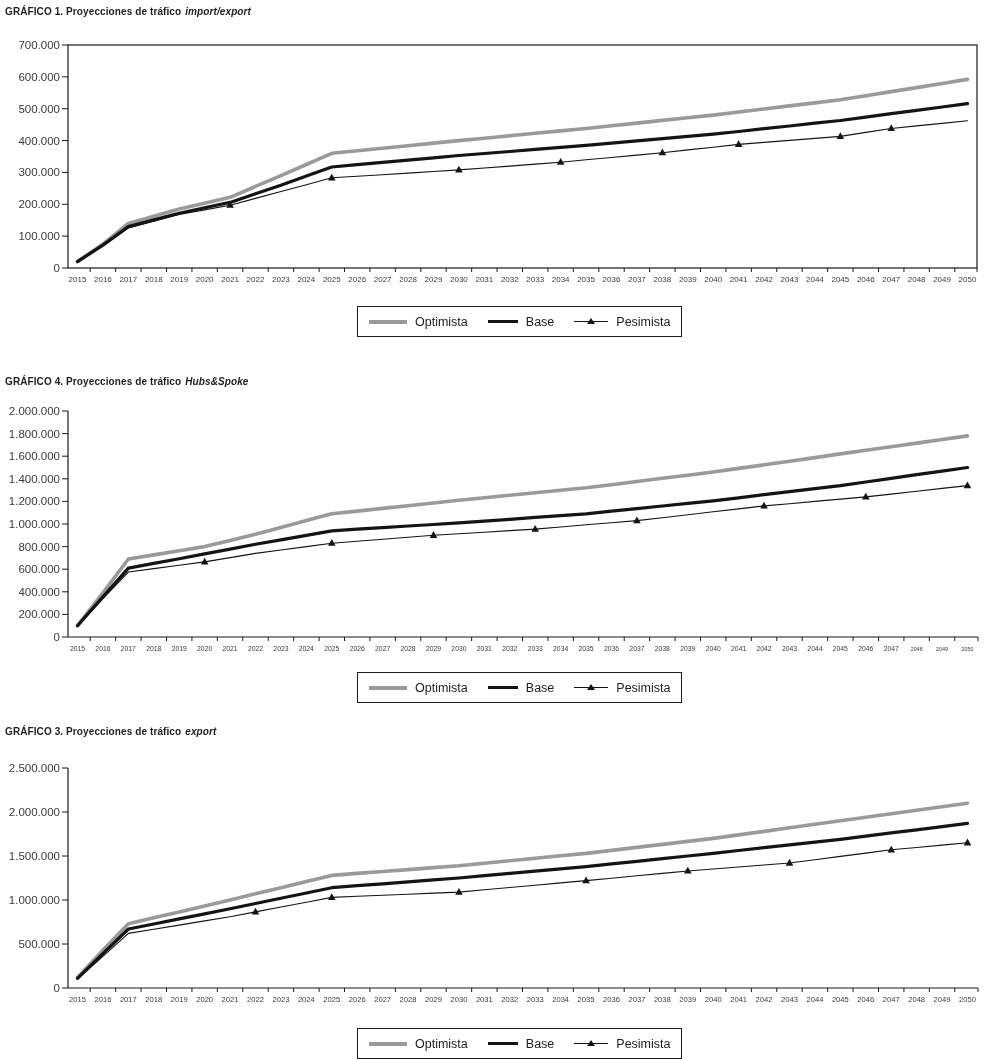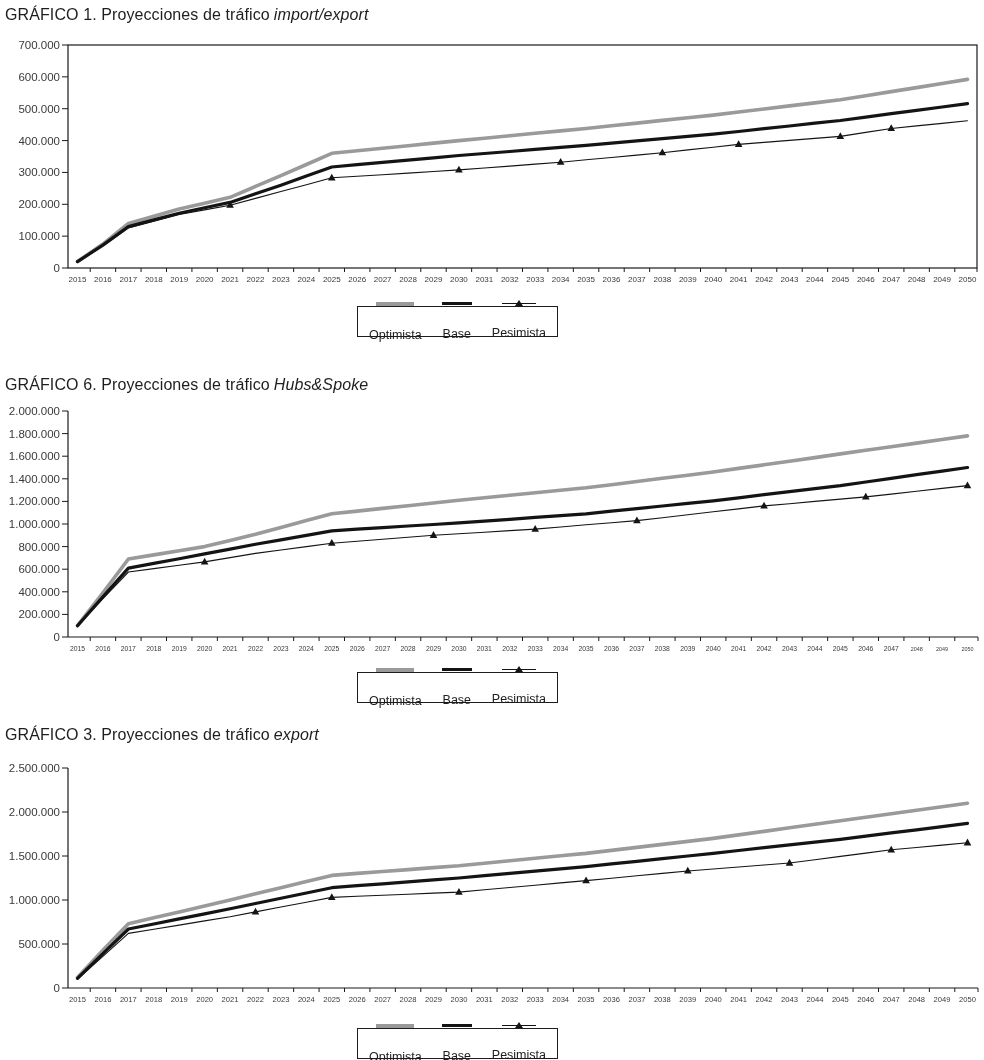--- a/index.html
+++ b/index.html
@@ -1,24 +1,24 @@
 <!DOCTYPE html>
 <html><head>
 <meta charset="utf-8">
 <style>
   html,body{margin:0;padding:0;background:#ffffff;}
   #page{position:relative;width:984px;height:1060px;background:#ffffff;
         font-family:"Liberation Sans",sans-serif;overflow:hidden;}
   #charts-svg{position:absolute;left:0;top:0;}
-  .chart-title{position:absolute;left:5px;font-weight:normal;font-size:16px;
+  .chart-title{position:absolute;left:5px;font-weight:bold;font-size:10px;
                color:#1e1e1e;letter-spacing:0.1px;white-space:nowrap;}
   .chart-title .ti{font-style:italic;margin-left:4px;}
   .legend{position:absolute;left:357px;display:flex;align-items:center;gap:20px;
           border:1.5px solid #1c1c1c;background:#ffffff;padding:6px 11px;height:17px;}
-  .leg-item{display:flex;align-items:center;gap:22px;flex-direction:column;}
+  .leg-item{display:flex;align-items:center;gap:8px;}
   .leg-label{font-size:12.5px;color:#1e1e1e;}
   .ls-opt{width:38px;height:4px;background:#9a9a9a;}
   .ls-base{width:30px;height:3.5px;background:#141414;}
   .ls-pes{width:34px;height:0;border-top:1.3px solid #141414;position:relative;}
   .ls-tri{position:absolute;left:50%;top:-4px;transform:translateX(-50%);
           width:0;height:0;border-left:4px solid transparent;
           border-right:4px solid transparent;border-bottom:6.5px solid #141414;}
 </style>
 </head>
 <body>
@@ -353,21 +353,21 @@
           <polygon points="891.2142857142857,845.64 887.4142857142857,852.44 895.0142857142856,852.44" fill="#141414"></polygon>
           <polygon points="967.5,838.5999999999999 963.7,845.4 971.3,845.4" fill="#141414"></polygon>
         </g>
       </g>
     </svg>
 
   <div class="chart-title" style="top:6px">
     <span>GRÁFICO 1. Proyecciones de tráfico</span><span class="ti">import/export</span>
   </div>
   <div class="chart-title" style="top:376px">
-    <span>GRÁFICO 6. Proyecciones de tráfico</span><span class="ti">Hubs&amp;Spoke</span>
+    <span>GRÁFICO 4. Proyecciones de tráfico</span><span class="ti">Hubs&amp;Spoke</span>
   </div>
   <div class="chart-title" style="top:726px">
     <span>GRÁFICO 3. Proyecciones de tráfico</span><span class="ti">export</span>
   </div>
 
   <div class="legend" style="top:306px">
     <div class="leg-item">
       <span class="ls-opt"></span>
       <span class="leg-label">Optimista</span>
     </div>

